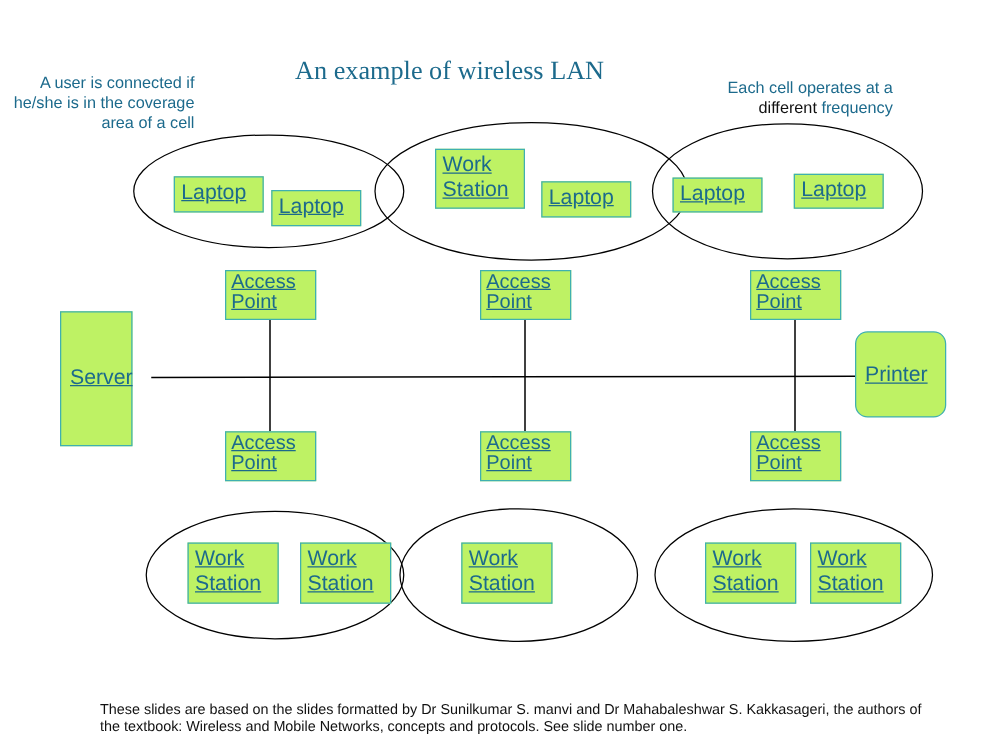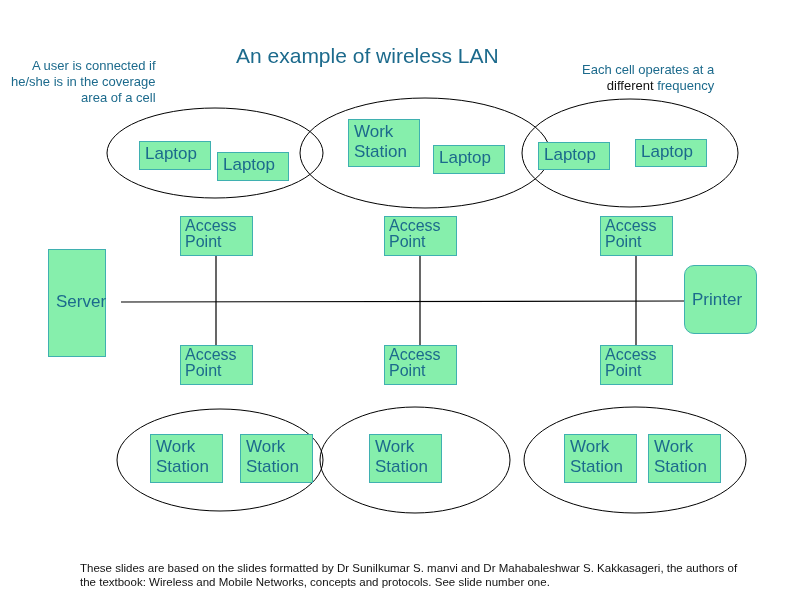--- a/index.html
+++ b/index.html
@@ -1,19 +1,19 @@
 <!DOCTYPE html>
 <html><head>
 <meta charset="utf-8">
 <style>
   html, body { margin: 0; padding: 0; background: #ffffff; }
   body { width: 794px; height: 596px; position: relative; overflow: hidden; font-family: "Liberation Sans", sans-serif; }
   #diagram { position: absolute; left: 0; top: 0; width: 794px; height: 596px; }
   .txt { position: absolute; color: #1c6a8c; font-family: "Liberation Sans", sans-serif; white-space: pre-line; text-align: right; }
-  .box { position: absolute; border: 1.5px solid #3fb0b0; background: #86efac; box-sizing: border-box; color: #1c6a8c; font-family: "Liberation Sans", sans-serif; white-space: pre-line; }
+  .box { position: absolute; border: 1.5px solid #3fb0b0; background: #bef264; box-sizing: border-box; color: #1c6a8c; font-family: "Liberation Sans", sans-serif; white-space: pre-line; text-decoration: underline; }
   .dev { font-size: 17px; line-height: 20px; padding: 2px 5px; }
   .ap { font-size: 16px; line-height: 16px; padding: 1px 4px; }
   .title { font-size: 21px; color: #1c6a8c; }
   .note { font-size: 13px; line-height: 16px; }
   .footer { position: absolute; left: 80px; top: 561px; width: 660px; font-size: 11.5px; line-height: 14px; color: #111; font-family: "Liberation Sans", sans-serif; }
   .black { color: #111; margin-top: 23px; }
 </style>
 </head>
 <body>
 
@@ -26,21 +26,21 @@
   <ellipse cx="220" cy="460" rx="103" ry="51" fill="none" stroke="#000" stroke-width="1"></ellipse>
   <ellipse cx="415" cy="460" rx="95" ry="53" fill="none" stroke="#000" stroke-width="1"></ellipse>
   <ellipse cx="635" cy="460" rx="111" ry="53" fill="none" stroke="#000" stroke-width="1"></ellipse>
 
   <line x1="121" y1="302" x2="685" y2="301" stroke="#000" stroke-width="1.2"></line>
   <line x1="216" y1="256" x2="216" y2="345" stroke="#000" stroke-width="1.2"></line>
   <line x1="420" y1="256" x2="420" y2="345" stroke="#000" stroke-width="1.2"></line>
   <line x1="636" y1="256" x2="636" y2="345" stroke="#000" stroke-width="1.2"></line>
 </svg>
 
-<div class="txt title" style="left:236px; top:44px;">An example of wireless LAN</div>
+<div class="txt title" style="left:236px; top:44px;font-family:Liberation Serif, serif;">An example of wireless LAN</div>
 <div class="txt note" style="left:11px; top:58px;">A user is connected if
 he/she is in the coverage
 area of a cell</div>
 <div class="txt note" style="left:582px; top:62px; white-space:nowrap;">
   <span>Each cell operates at a</span><br>
   <span class="black">different</span><span> frequency</span>
 </div>
 
 <div class="box dev" style="left:139px; top:141px; width:72px; height:29px;">Laptop</div>
 <div class="box dev" style="left:217px; top:152px; width:72px; height:29px;">Laptop</div>

